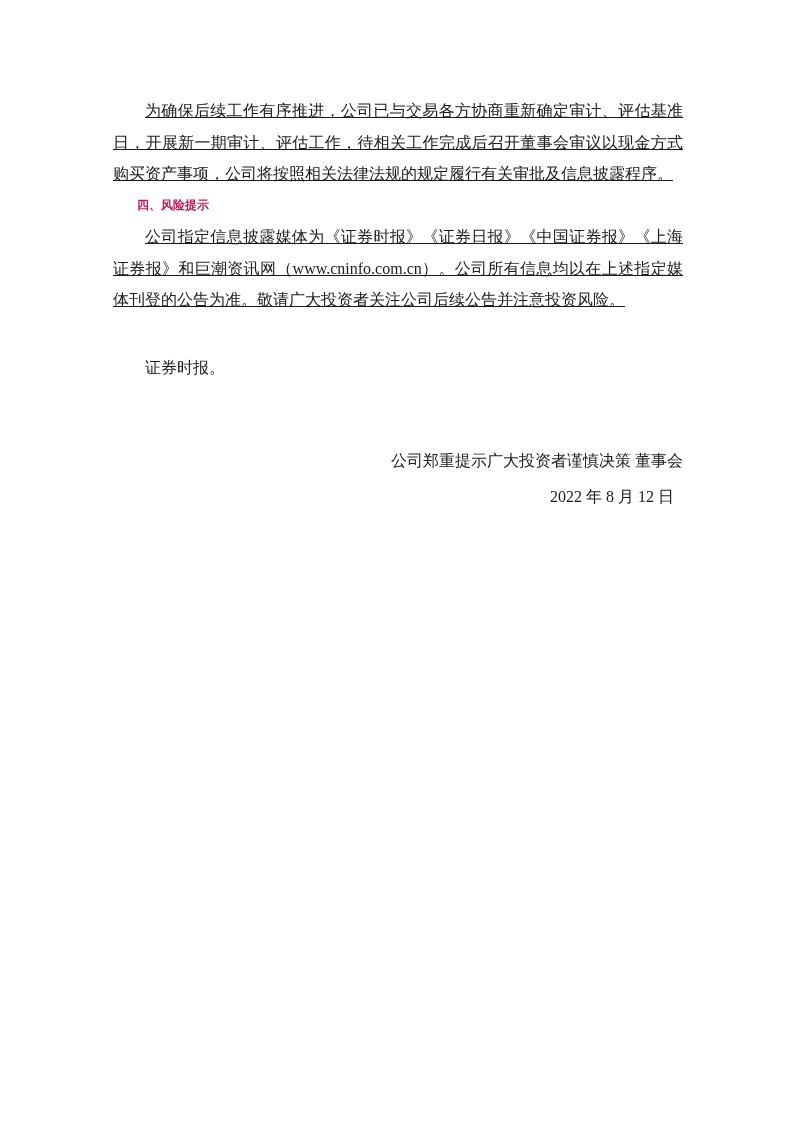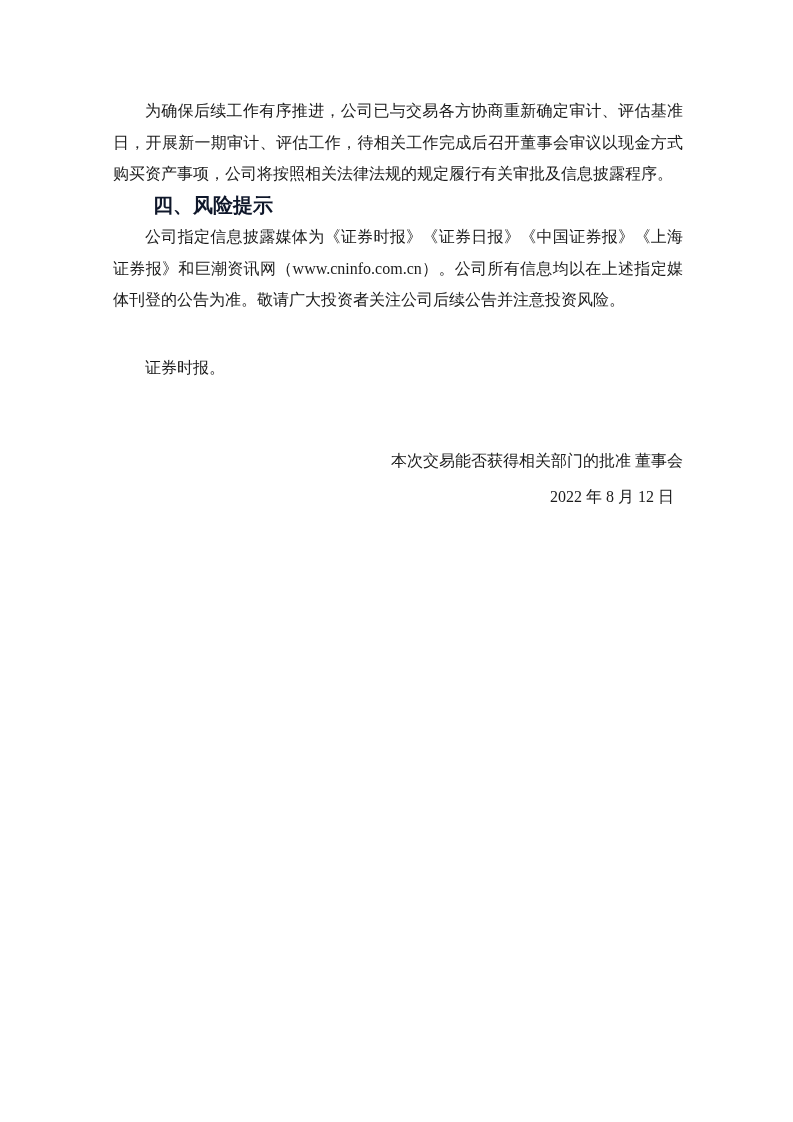--- a/index.html
+++ b/index.html
@@ -20,28 +20,29 @@
     font-size: 16px;
     line-height: 31.5px;
     color: #1b1b1b;
     overflow: hidden;
   }
   .body-para {
     margin: 0;
     text-indent: 2em;
     text-align: justify;
     text-justify: inter-ideograph;
+    text-decoration: underline;
   }
   .section-heading {
     margin: 0;
-    font-size: 20px;
+    font-size: 12px;
     line-height: 31.5px;
     text-indent: 2em;
     font-weight: bold;
-    color: #0f172a;
+    color: #be185d;
   }
   .closing-para {
     margin: 36px 0 0 0;
     text-indent: 2em;
     text-align: left;
   }
   .signature-block {
     margin-top: 62px;
     text-align: right;
   }
@@ -64,16 +65,16 @@
   <p class="body-para">为确保后续工作有序推进，公司已与交易各方协商重新确定审计、评估基准日，开展新一期审计、评估工作，待相关工作完成后召开董事会审议以现金方式购买资产事项，公司将按照相关法律法规的规定履行有关审批及信息披露程序。</p>
 
   <h3 class="section-heading">四、风险提示</h3>
 
 
   <p class="body-para">公司指定信息披露媒体为《证券时报》《证券日报》《中国证券报》《上海证券报》和巨潮资讯网（www.cninfo.com.cn）。公司所有信息均以在上述指定媒体刊登的公告为准。敬请广大投资者关注公司后续公告并注意投资风险。</p>
 
   <p class="closing-para">证券时报。</p>
 
   <div class="signature-block">
-    <p class="sig-company">本次交易能否获得相关部门的批准  董事会</p>
+    <p class="sig-company">公司郑重提示广大投资者谨慎决策  董事会</p>
     <p class="sig-date">2022 年 8 月 12 日</p>
   </div>
 </div>
 
 </body></html>

